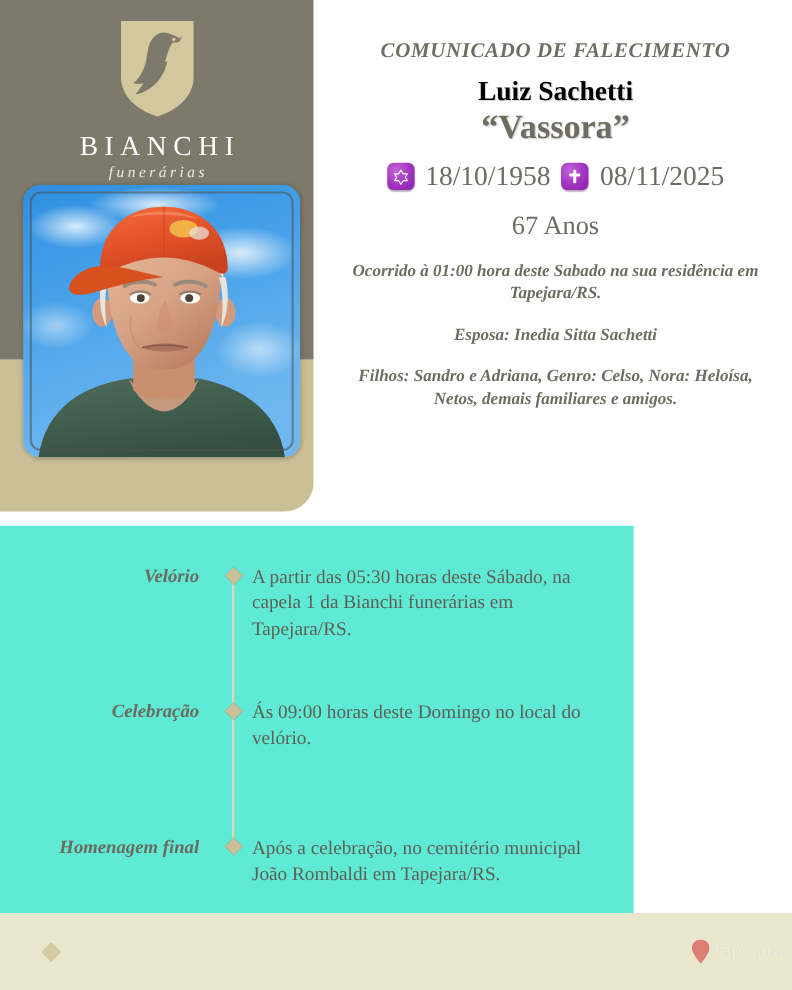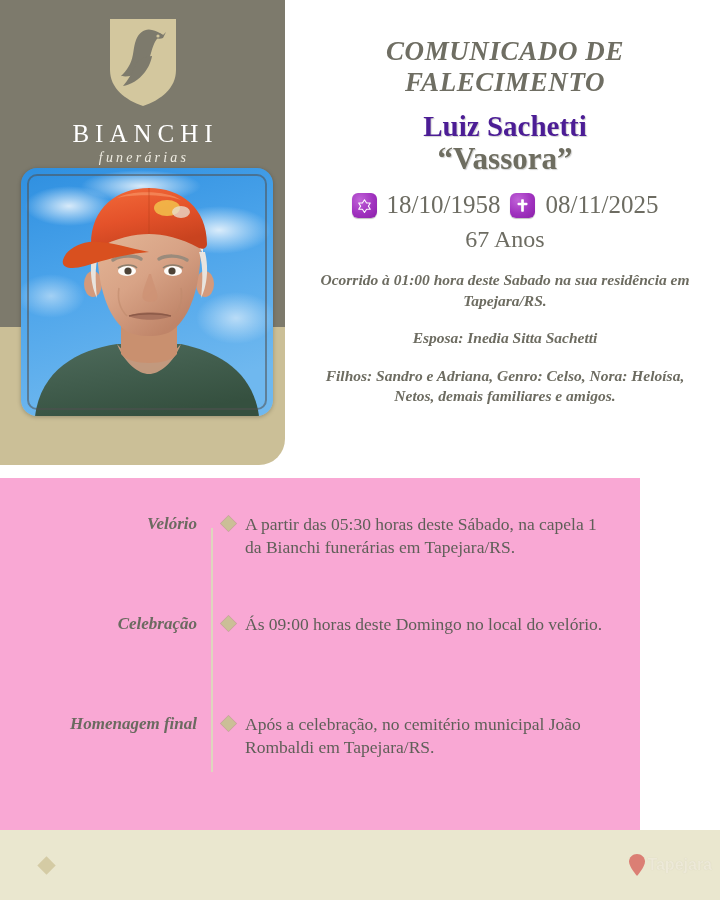--- a/index.html
+++ b/index.html
@@ -65,29 +65,29 @@
   }
   .photo-canvas { position: absolute; inset: 0; }
 
   
   .announce {
     position: absolute; left: 290px; top: 0; width: 430px; height: 478px;
     padding: 36px 14px 0 14px;
     text-align: center;
   }
   .comunicado {
-    font-size: 27px; font-style: italic; font-weight: bold;
+    font-size: 19px; font-style: italic; font-weight: bold;
     letter-spacing: .6px;
     color: #6f6e63;
     text-shadow: 1px 1px 0 rgba(255,255,255,.9);
   }
   .deceased-name {
     margin-top: 12px;
-    font-size: 29px; font-weight: bold;
-    color: #4c1d95;
+    font-size: 25px; font-weight: bold;
+    color: #000000;
     line-height: 1.12;
     text-shadow: 1px 1px 1px rgba(0,0,0,.18);
   }
   .nickname {
     font-size: 31px; font-weight: bold; color: #6e6d60;
     line-height: 1.12;
     text-shadow: 1px 1px 1px rgba(0,0,0,.18);
   }
   .dates-row {
     margin-top: 14px;
@@ -96,32 +96,32 @@
   }
   .date-icon {
     width: 25px; height: 25px; border-radius: 6px;
     background: radial-gradient(circle at 32% 28%, #c163d8 0%, #a032bf 55%, #8a1fa8 100%);
     display: inline-flex; align-items: center; justify-content: center;
     color: #ffffff; font-size: 17px; line-height: 1;
     flex: 0 0 auto;
     box-shadow: 0 1px 1px rgba(0,0,0,.25);
   }
   .date-icon svg { display:block; }
-  .age { margin-top: 7px; font-size: 24px; color: #6d6c62; }
+  .age { margin-top: 18px; font-size: 24px; color: #6d6c62; }
 
   .para {
     margin-top: 17px;
     font-size: 15.5px; font-style: italic; font-weight: bold;
     color: #6d6c61; line-height: 1.32;
     padding: 0 8px;
     text-shadow: .5px .5px 0 rgba(255,255,255,.75);
   }
 
   
-  .schedule { position: relative; width: 640px; height: 352px; background: #f9a8d4; padding-top: 34px; padding-left: 16px; }
+  .schedule { position: relative; width: 576px; height: 352px; background: #5eead4; padding-top: 34px; }
   .sched-row { position: relative; display: flex; align-items: flex-start; }
   .sched-label {
     width: 195px; text-align: right; padding-right: 14px;
     font-size: 17px; font-style: italic; font-weight: bold;
     color: #6b6a60; line-height: 1.2;
     padding-top: 2px;
   }
   .sched-marker {
     position: relative; width: 34px; flex: 0 0 34px;
     display: flex; justify-content: center; padding-top: 6px;

